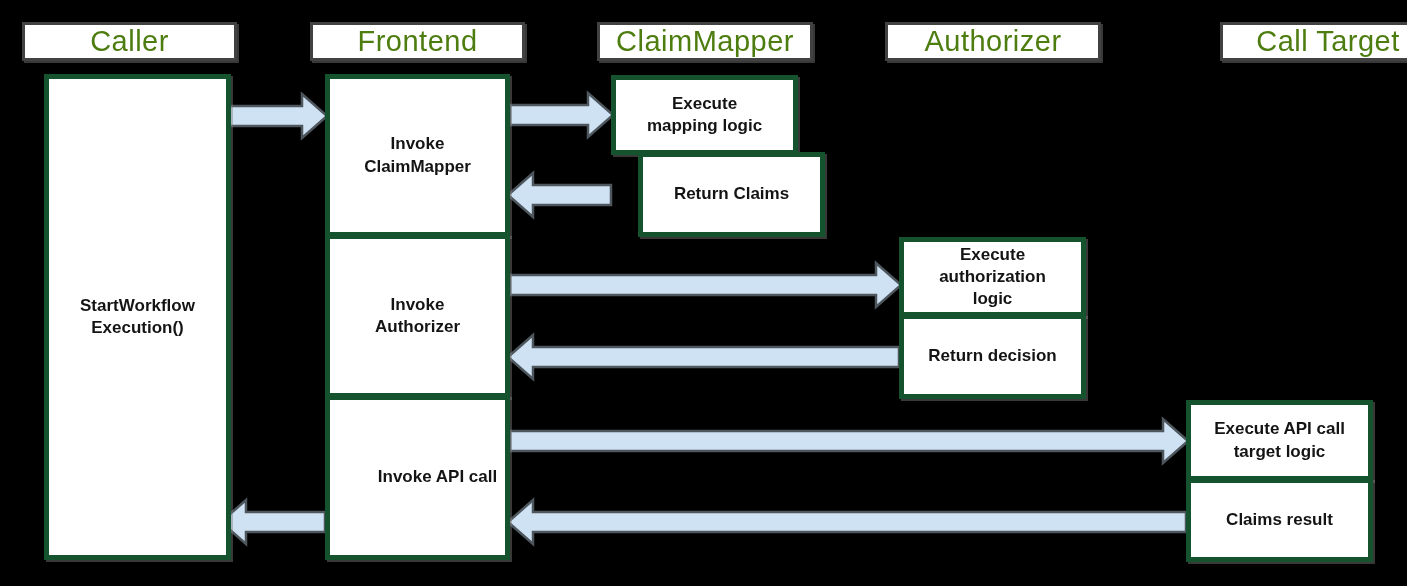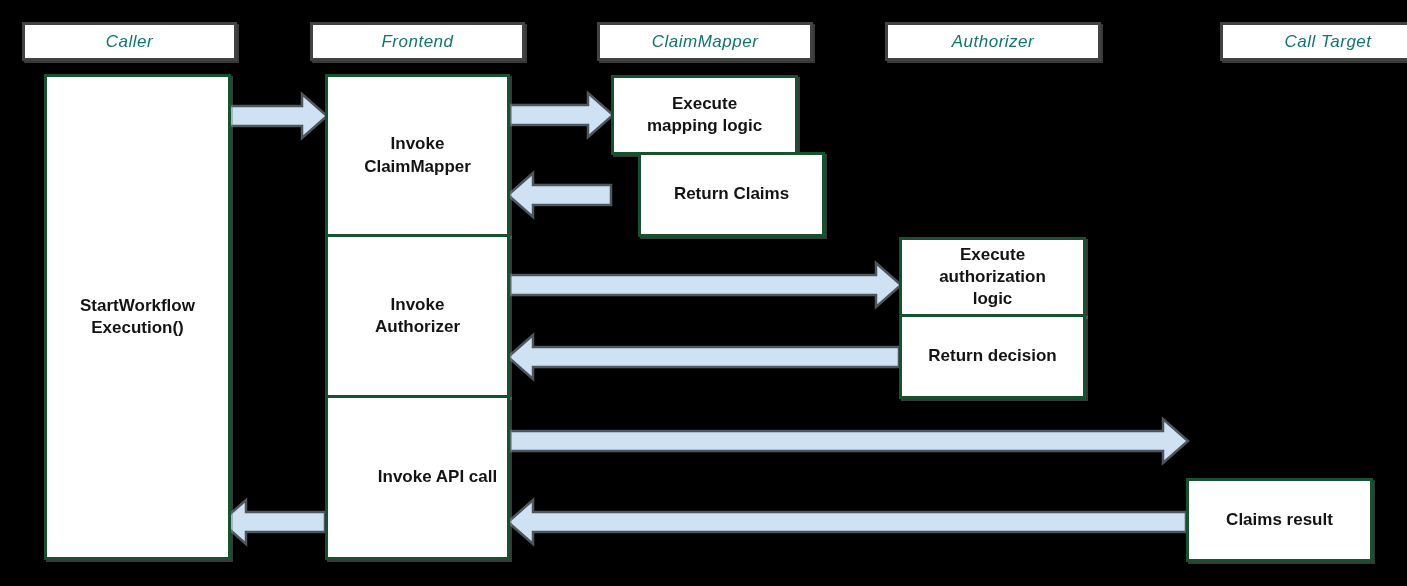--- a/index.html
+++ b/index.html
@@ -19,32 +19,31 @@
     position: absolute;
     top: 22px;
     height: 39px;
     box-sizing: border-box;
     background: #ffffff;
     border: 3px solid #424242;
     box-shadow: 2px 2px 0 rgba(125,125,125,0.45);
     display: flex;
     align-items: center;
     justify-content: center;
-    font-size: 17px;
+    font-size: 29px;
     font-weight: 400;
-    color: #0f766e;
+    color: #4d7c0f;
     letter-spacing: 0.5px;
     z-index: 3;
-    font-style: italic;
   }
   .task-box {
     position: absolute;
     box-sizing: border-box;
     background: #ffffff;
-    border: 3px solid #14532d;
+    border: 5px solid #14532d;
     box-shadow: 2px 2px 0 rgba(125,125,125,0.45);
     display: flex;
     align-items: center;
     justify-content: center;
     text-align: center;
     font-size: 17px;
     font-weight: 700;
     color: #141414;
     line-height: 1.3;
     white-space: pre-line;
@@ -115,15 +114,17 @@
 
   <div class="task-box b-execute-mapping">Execute
 mapping logic</div>
   <div class="task-box b-return-claims">Return Claims</div>
 
   <div class="task-box b-execute-auth">Execute
 authorization
 logic</div>
   <div class="task-box b-return-decision">Return decision</div>
 
+  <div class="task-box b-execute-api">Execute API call
+target logic</div>
   <div class="task-box b-return-result">Claims result</div>
 
 </div>
 
 </body></html>

